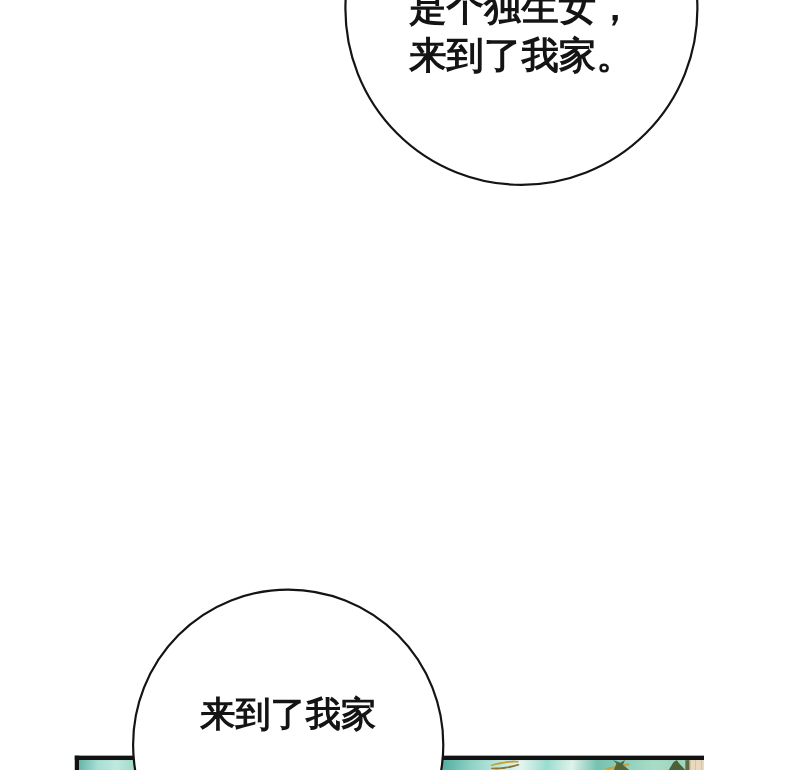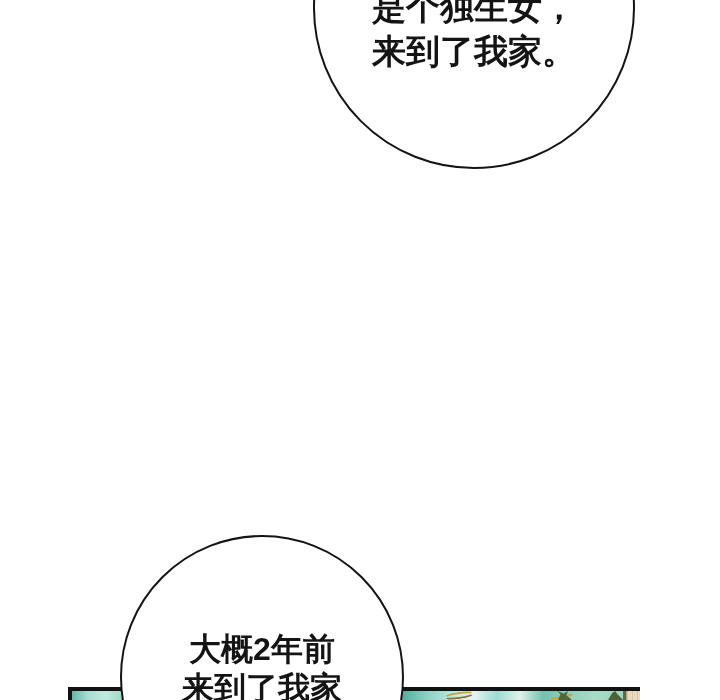--- a/index.html
+++ b/index.html
@@ -93,18 +93,17 @@
 
   <div class="bubble bubble-top">
     <div class="bubble-text">
       <span>是个独生女，</span>
       <span>来到了我家。</span>
     </div>
   </div>
 
   <div class="bubble bubble-bottom">
     <div class="bubble-text">
-      <span>大概2年前</span>
       <span>来到了我家</span>
     </div>
   </div>
 
 </div>
 
 </body></html>

